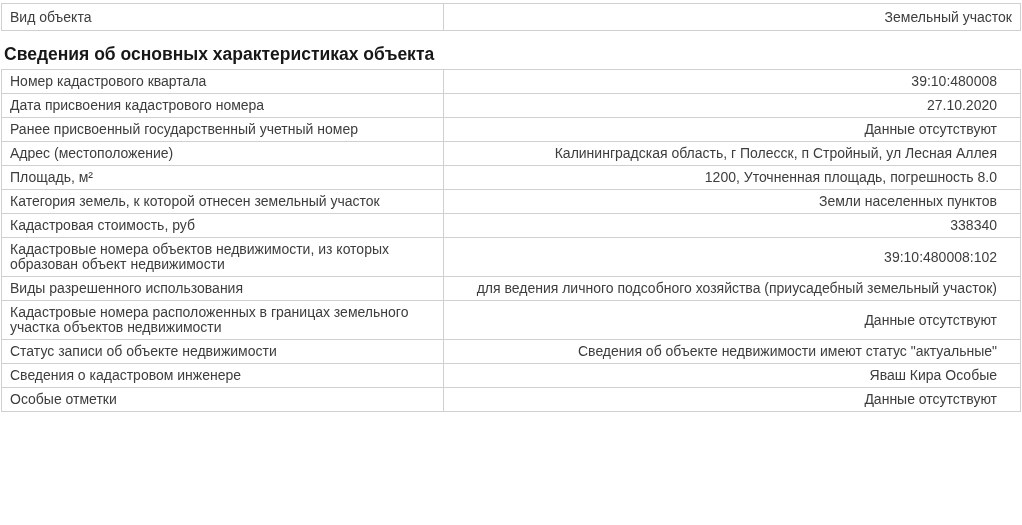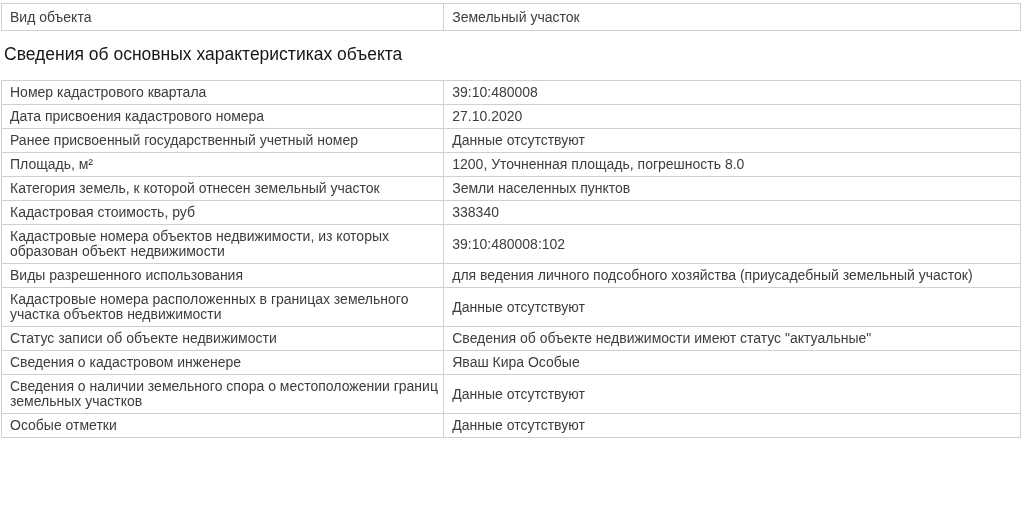--- a/index.html
+++ b/index.html
@@ -27,30 +27,30 @@
     border: 1px solid #d0d0d0;
     font-size: 14px;
     vertical-align: middle;
     word-wrap: break-word;
   }
   .summary-table td {
     padding: 5px 8px 5px 8px;
     line-height: 16px;
   }
   .char-table td {
-    padding: 4px 3px 4px 8px;
+    padding: 4px 23px 4px 8px;
     line-height: 15px;
   }
   td.col-label { width: 43.4%; }
-  td.col-value { width: 56.6%; }
+  td.col-value { width: 56.6%; text-align: right; }
   .section-title {
     font-size: 17.5px;
-    font-weight: normal;
+    font-weight: bold;
     color: #171717;
-    margin: 13px 0 16px 3px;
+    margin: 13px 0 5px 3px;
     line-height: 20px;
   }
 </style>
 </head>
 <body>
 
 <div class="page">
 
   <table class="summary-table">
     <tbody>
@@ -71,20 +71,24 @@
       </tr>
       <tr>
         <td class="col-label">Дата присвоения кадастрового номера</td>
         <td class="col-value">27.10.2020</td>
       </tr>
       <tr>
         <td class="col-label">Ранее присвоенный государственный учетный номер</td>
         <td class="col-value">Данные отсутствуют</td>
       </tr>
       <tr>
+        <td class="col-label">Адрес (местоположение)</td>
+        <td class="col-value">Калининградская область, г Полесск, п Стройный, ул Лесная Аллея</td>
+      </tr>
+      <tr>
         <td class="col-label">Площадь, м²</td>
         <td class="col-value">1200, Уточненная площадь, погрешность 8.0</td>
       </tr>
       <tr>
         <td class="col-label">Категория земель, к которой отнесен земельный участок</td>
         <td class="col-value">Земли населенных пунктов</td>
       </tr>
       <tr>
         <td class="col-label">Кадастровая стоимость, руб</td>
         <td class="col-value">338340</td>
@@ -103,23 +107,19 @@
       </tr>
       <tr>
         <td class="col-label">Статус записи об объекте недвижимости</td>
         <td class="col-value">Сведения об объекте недвижимости имеют статус "актуальные"</td>
       </tr>
       <tr>
         <td class="col-label">Сведения о кадастровом инженере</td>
         <td class="col-value">Яваш Кира Особые</td>
       </tr>
       <tr>
-        <td class="col-label">Сведения о наличии земельного спора о местоположении границ земельных участков</td>
-        <td class="col-value">Данные отсутствуют</td>
-      </tr>
-      <tr>
         <td class="col-label">Особые отметки</td>
         <td class="col-value">Данные отсутствуют</td>
       </tr>
     </tbody>
   </table>
 
 </div>
 
 </body></html>

